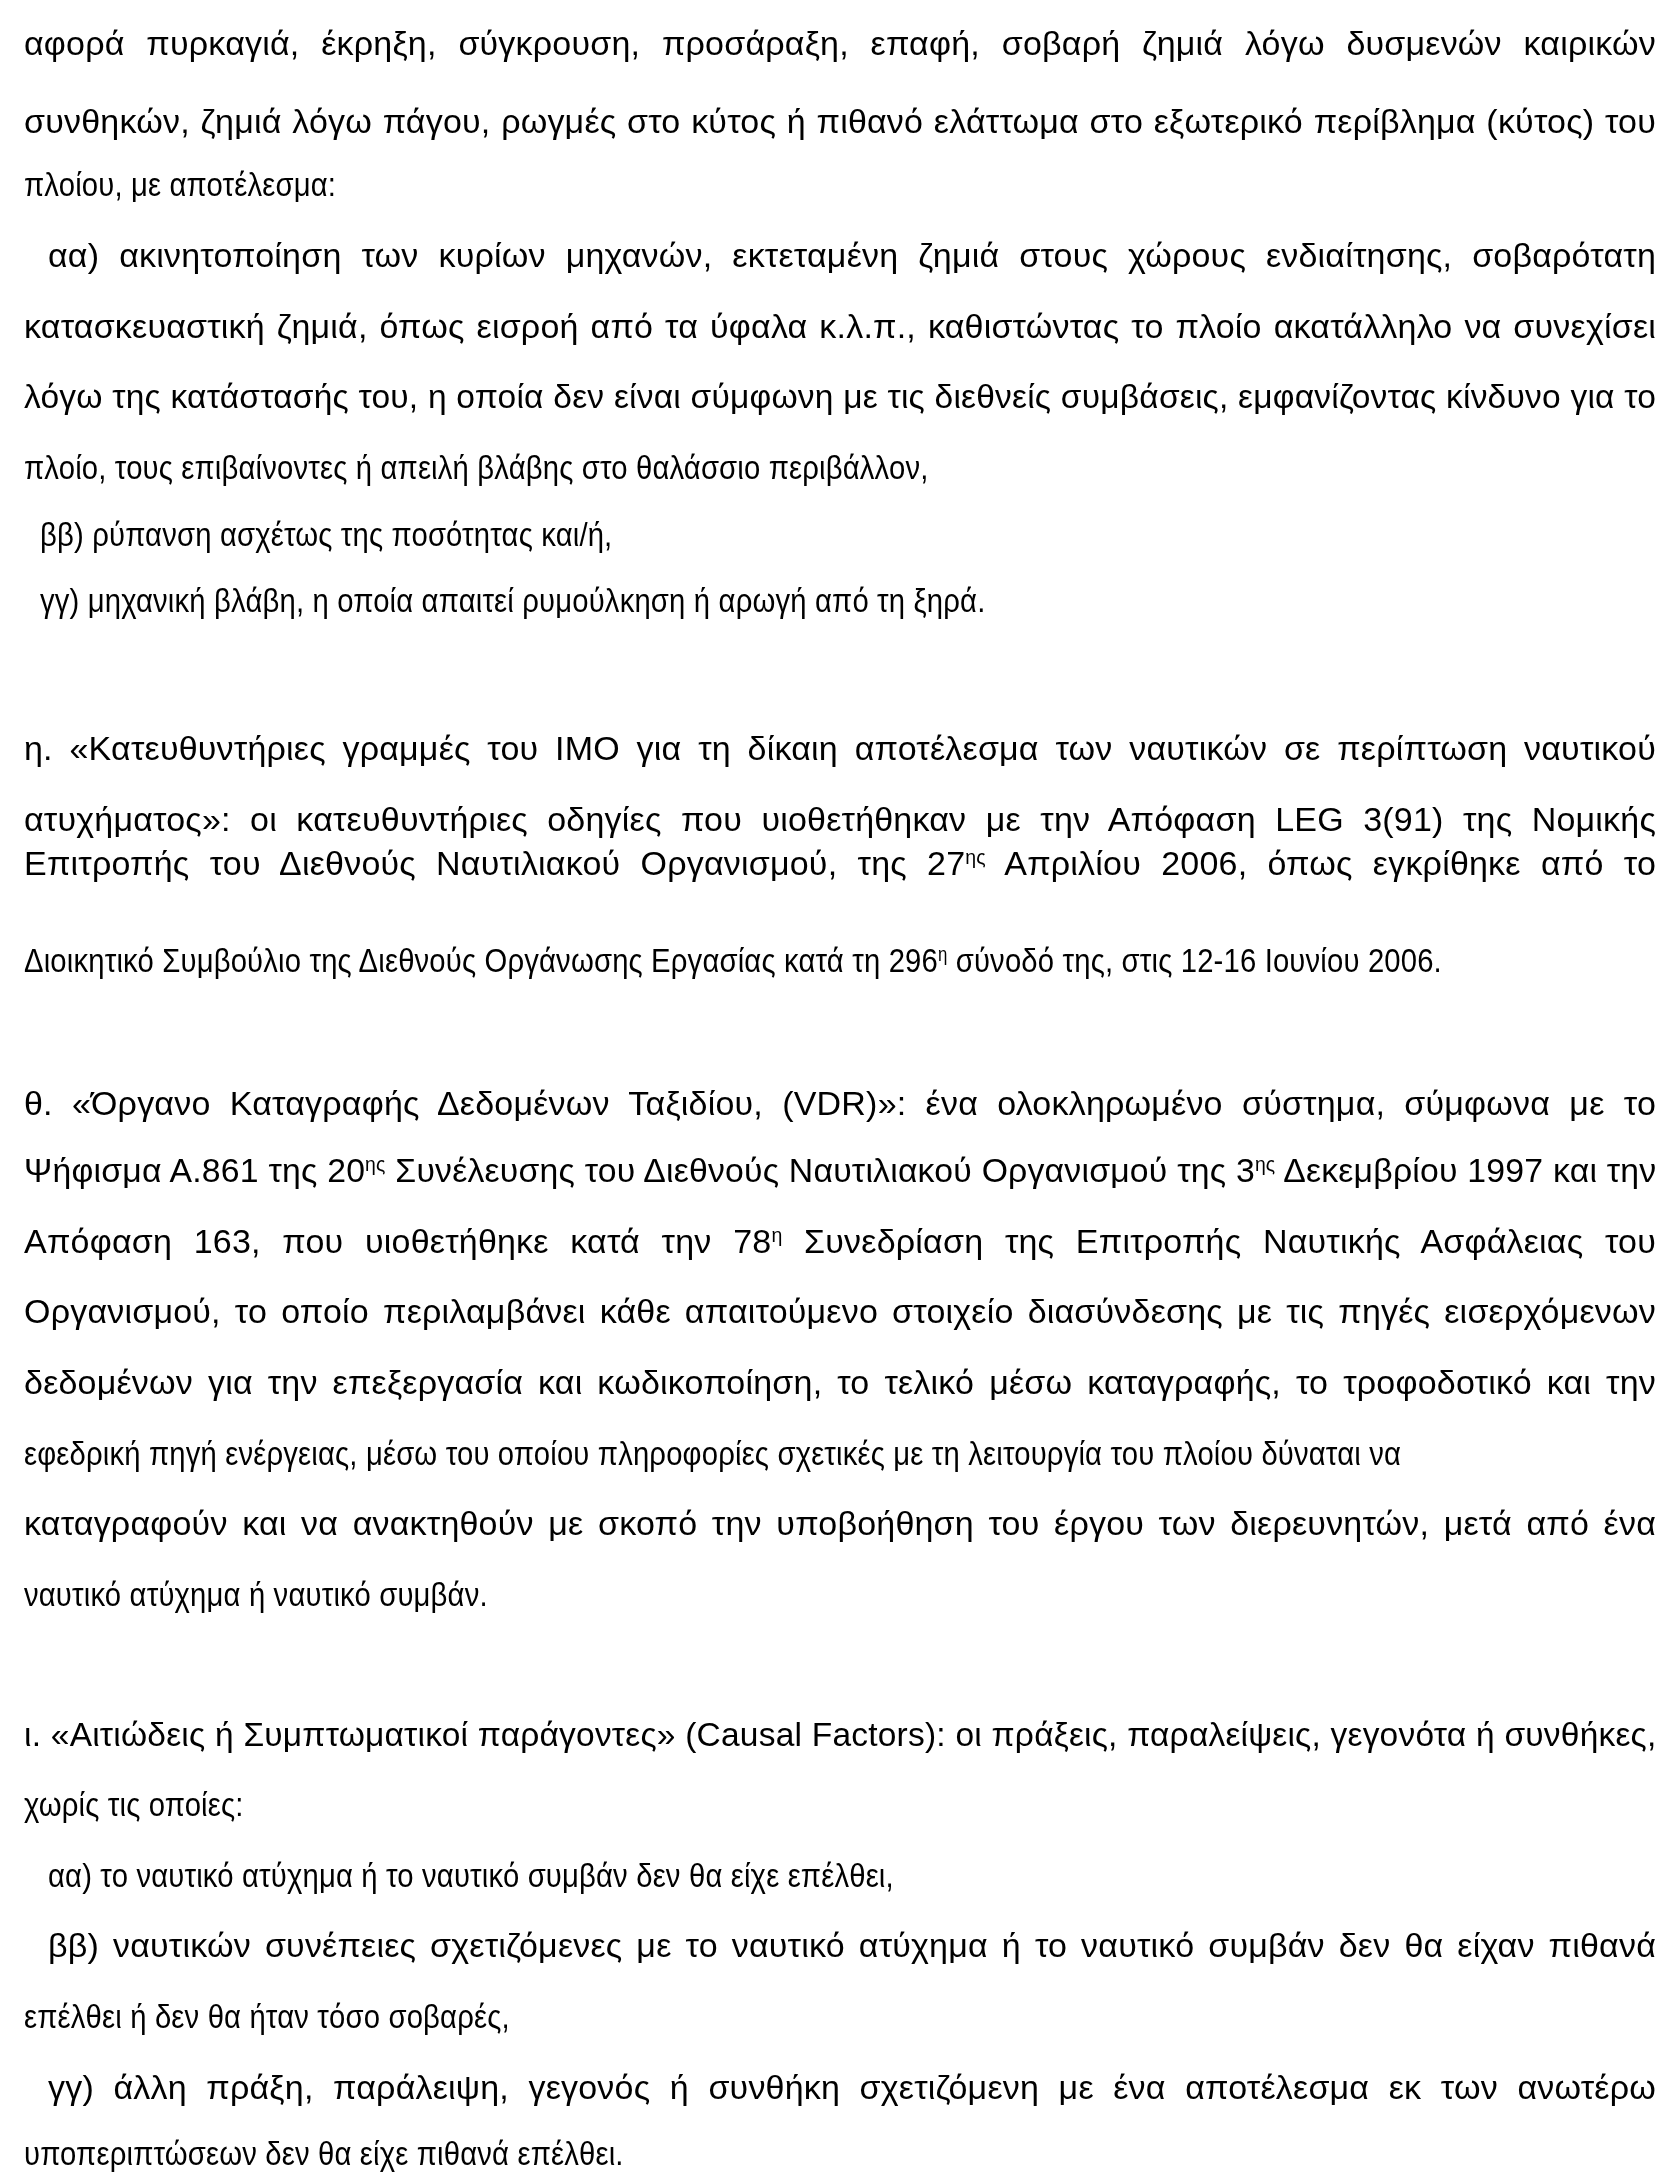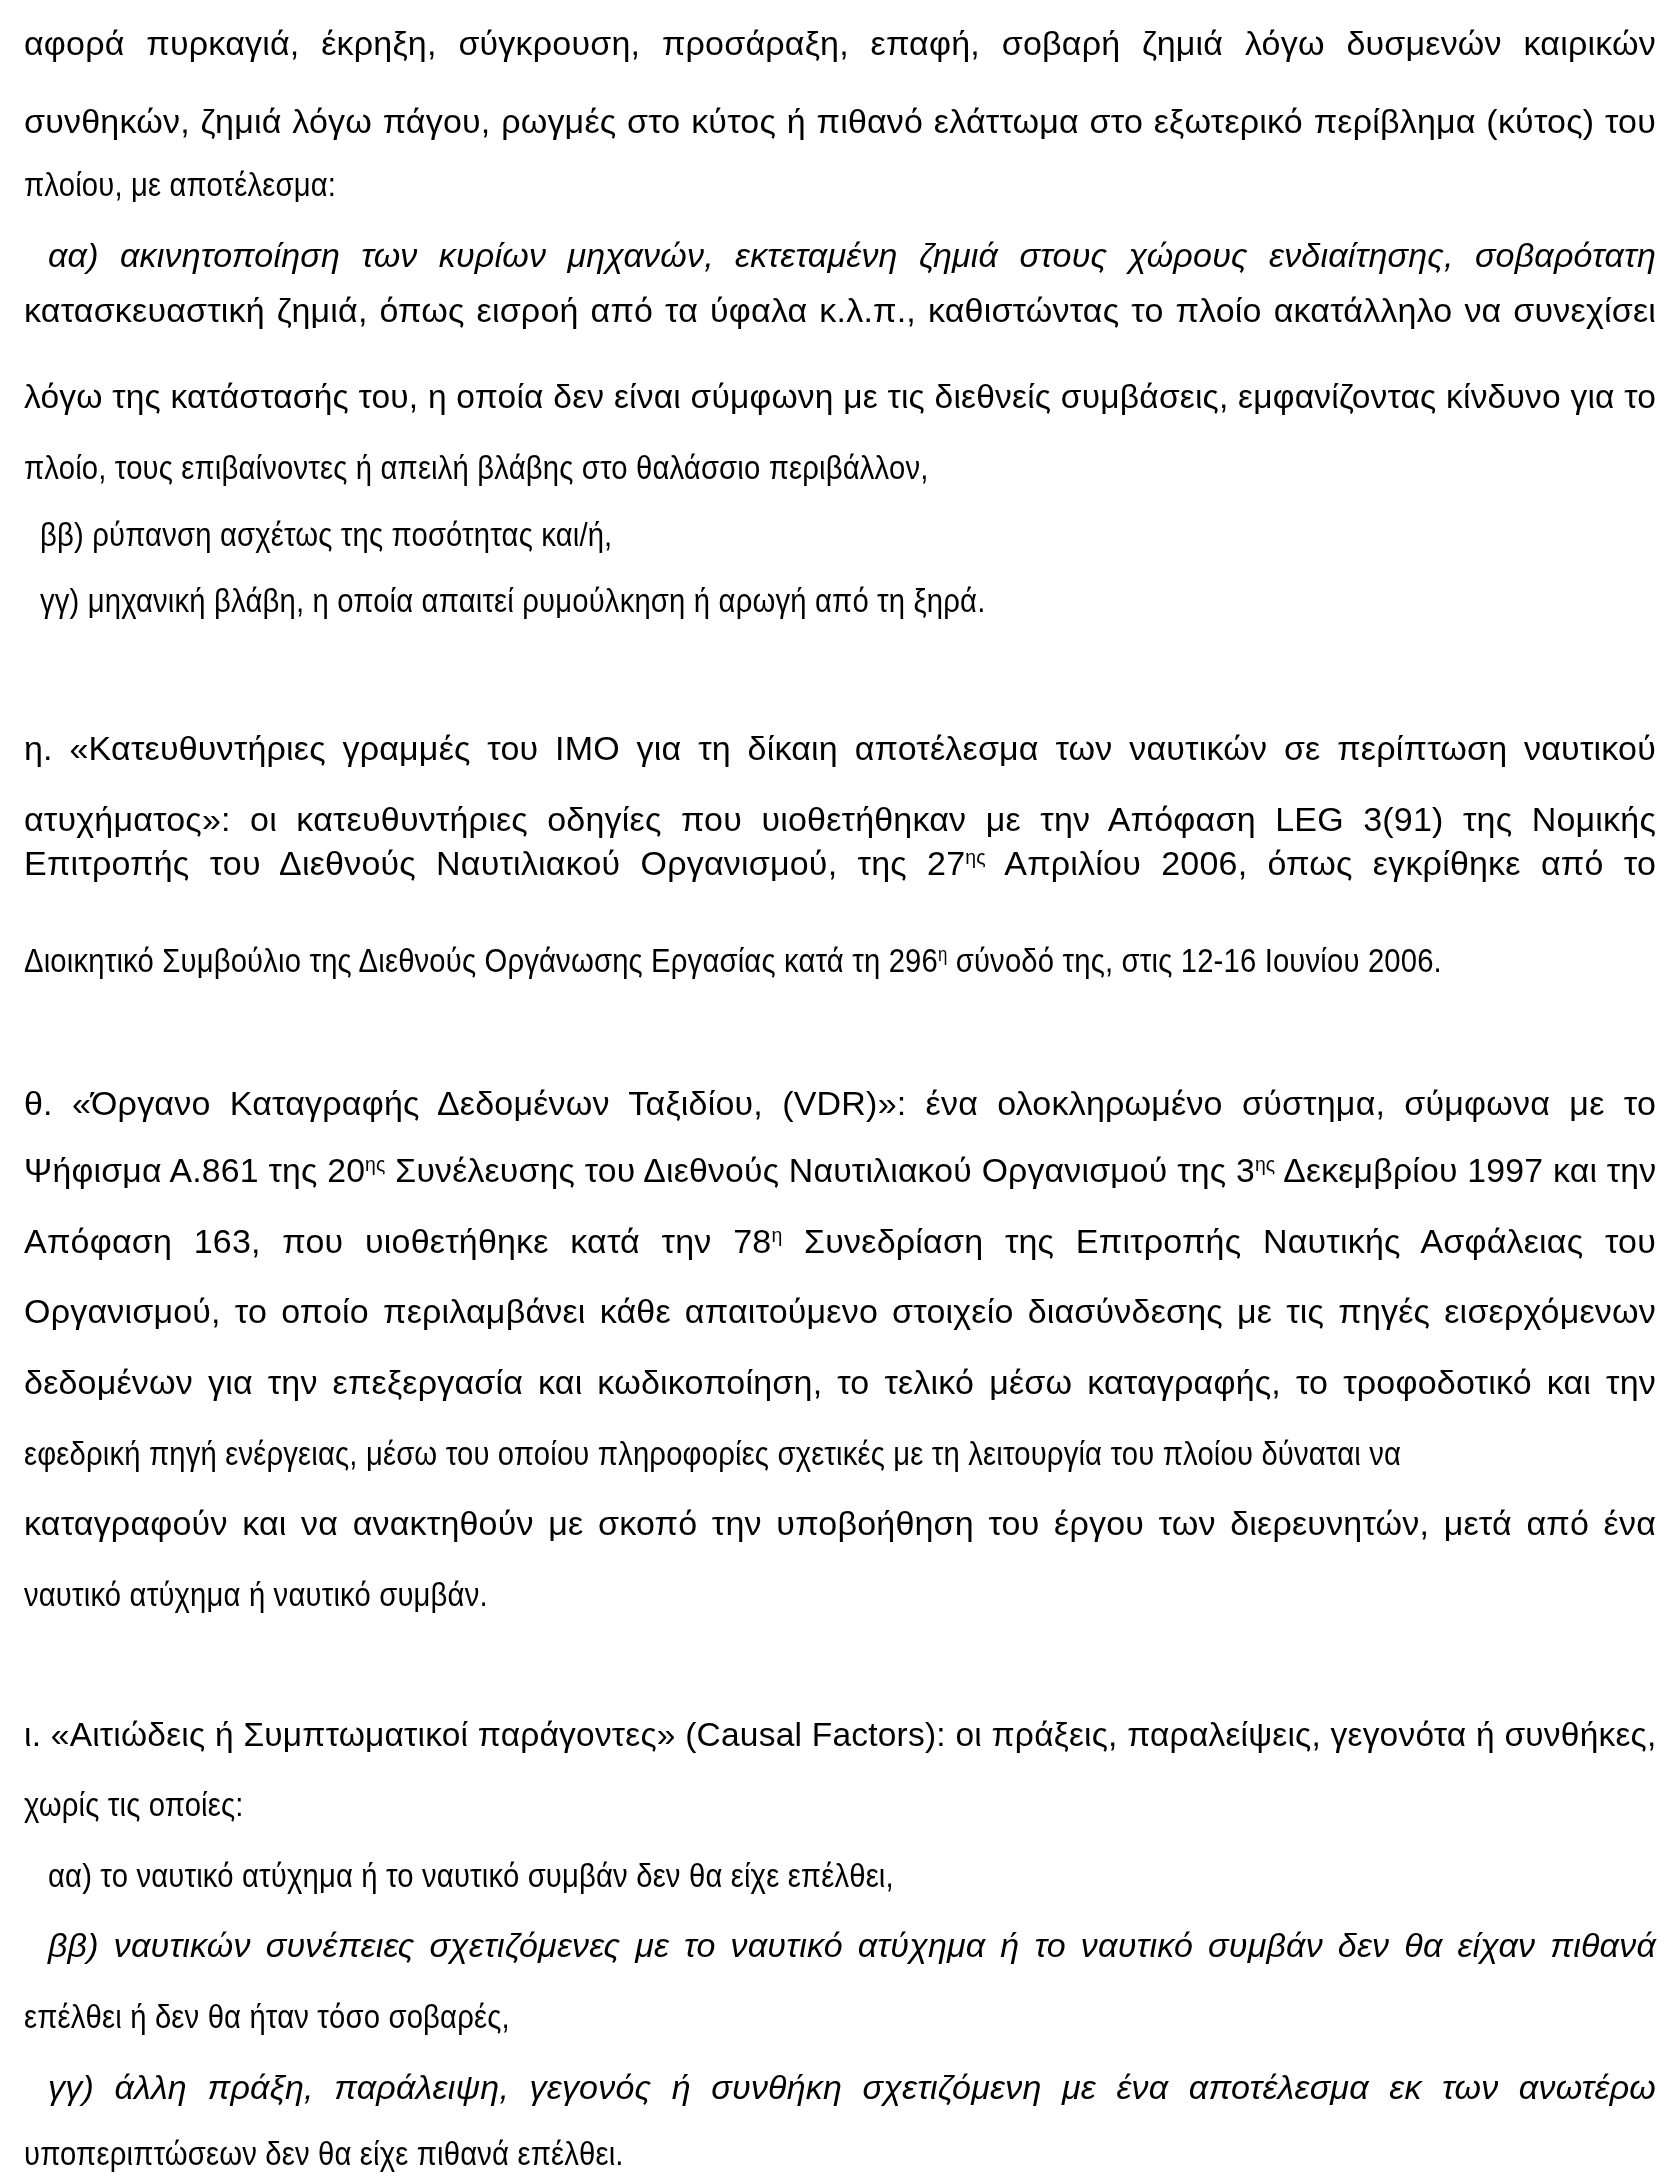--- a/index.html
+++ b/index.html
@@ -30,39 +30,39 @@
       white-space: nowrap;
       transform-origin: left center;
       letter-spacing: 0.2px;
     }
     .line.just {
       width: 1632px;
       text-align: justify;
       text-align-last: justify;
     }
     .line.indent { left: 24px; }
-    .line.just.indent { width: 1608px; font-style: italic; }
+    .line.just.indent { width: 1608px; }
     .line.indent2 { left: 16px; }
     sup {
       font-size: 19.5px;
       line-height: 0;
       vertical-align: 11.4px;
     }
   </style>
 </head>
 <body>
 
 <div class="page">
 
   <div class="line just" style="top:8px">αφορά πυρκαγιά, έκρηξη, σύγκρουση, προσάραξη, επαφή, σοβαρή ζημιά λόγω δυσμενών καιρικών</div>
   <div class="line just" style="top:86px">συνθηκών, ζημιά λόγω πάγου, ρωγμές στο κύτος ή πιθανό ελάττωμα στο εξωτερικό περίβλημα (κύτος) του</div>
   <div class="line" style="top: 149px; transform: scaleX(0.86);">πλοίου, με αποτέλεσμα:</div>
 
   <div class="line just indent" style="top:220px">αα) ακινητοποίηση των κυρίων μηχανών, εκτεταμένη ζημιά στους χώρους ενδιαίτησης, σοβαρότατη</div>
-  <div class="line just" style="top:275px">κατασκευαστική ζημιά, όπως εισροή από τα ύφαλα κ.λ.π., καθιστώντας το πλοίο ακατάλληλο να συνεχίσει</div>
+  <div class="line just" style="top:291px">κατασκευαστική ζημιά, όπως εισροή από τα ύφαλα κ.λ.π., καθιστώντας το πλοίο ακατάλληλο να συνεχίσει</div>
   <div class="line just" style="top: 361px; width: 1654px; transform: scaleX(0.986745);">λόγω της κατάστασής του, η οποία δεν είναι σύμφωνη με τις διεθνείς συμβάσεις, εμφανίζοντας κίνδυνο για το</div>
   <div class="line" style="top: 432px; transform: scaleX(0.86);">πλοίο, τους επιβαίνοντες ή απειλή βλάβης στο θαλάσσιο περιβάλλον,</div>
 
   <div class="line indent2" style="top: 499px; transform: scaleX(0.86);">ββ) ρύπανση ασχέτως της ποσότητας και/ή,</div>
 
   <div class="line indent2" style="top: 565px; transform: scaleX(0.86);">γγ) μηχανική βλάβη, η οποία απαιτεί ρυμούλκηση ή αρωγή από τη ξηρά.</div>
 
   <div class="line just" style="top:713px">η. «Κατευθυντήριες γραμμές του IMO για τη δίκαιη αποτέλεσμα των  ναυτικών σε περίπτωση ναυτικού</div>
   <div class="line just" style="top:784px">ατυχήματος»: οι κατευθυντήριες οδηγίες που υιοθετήθηκαν με την Απόφαση LEG 3(91) της Νομικής</div>
   <div class="line just" style="top:828px"><span>Επιτροπής του Διεθνούς Ναυτιλιακού Οργανισμού, της 27</span><sup>ης</sup><span> Απριλίου 2006, όπως εγκρίθηκε από το</span></div>

